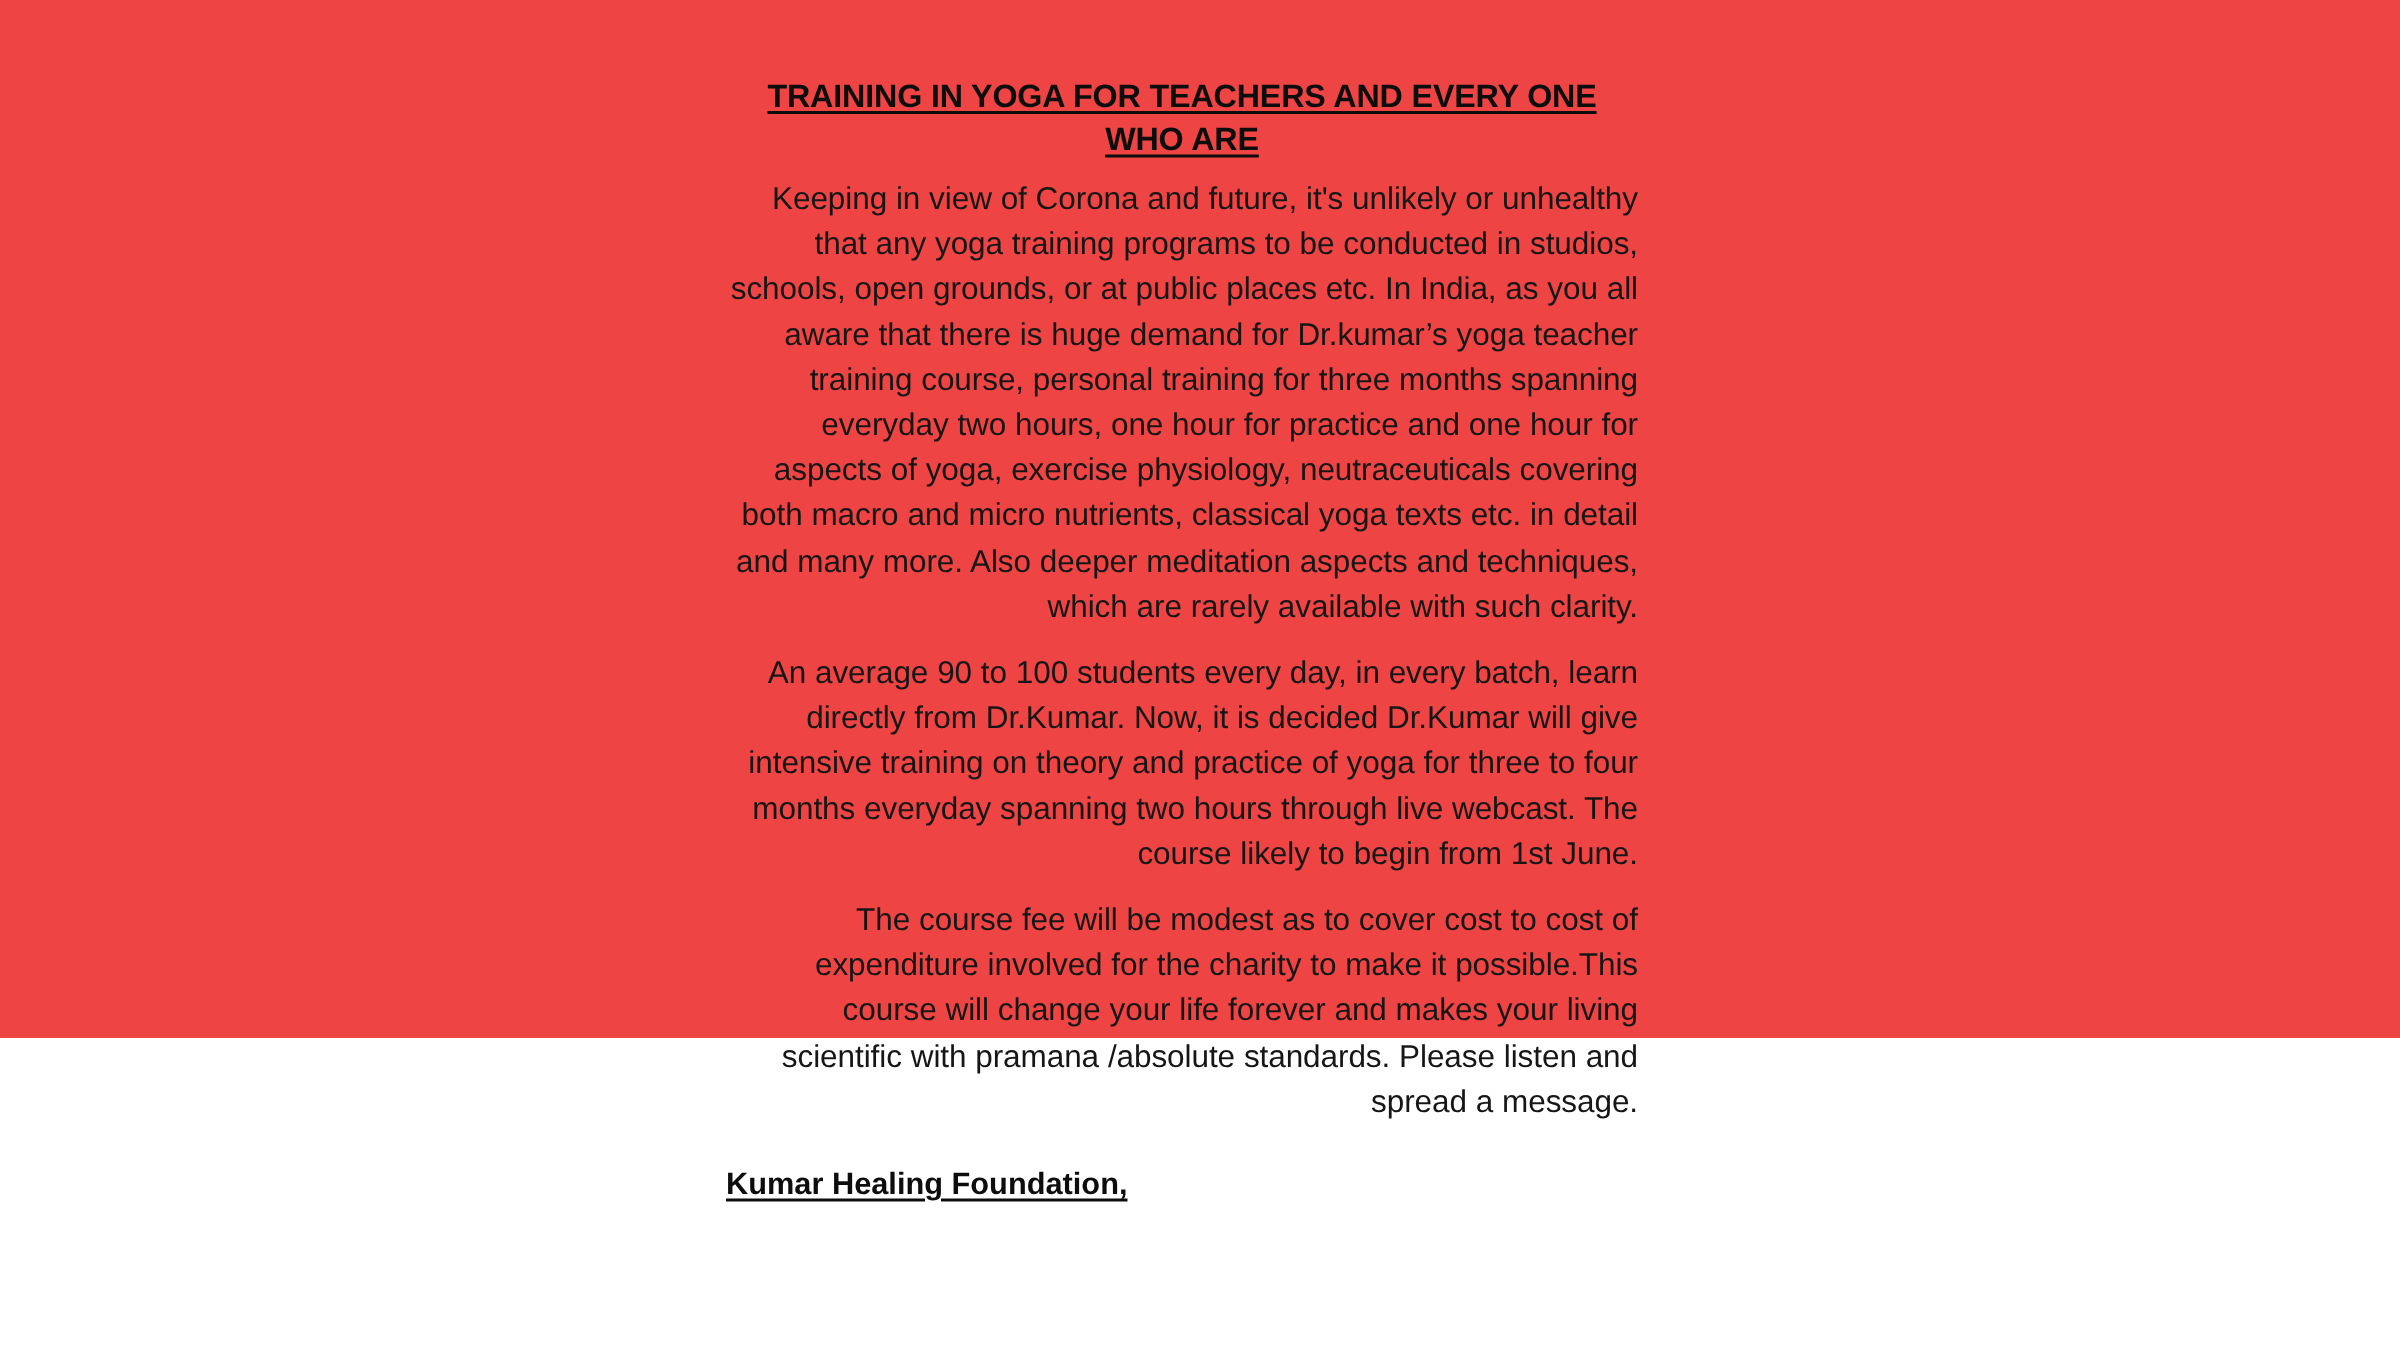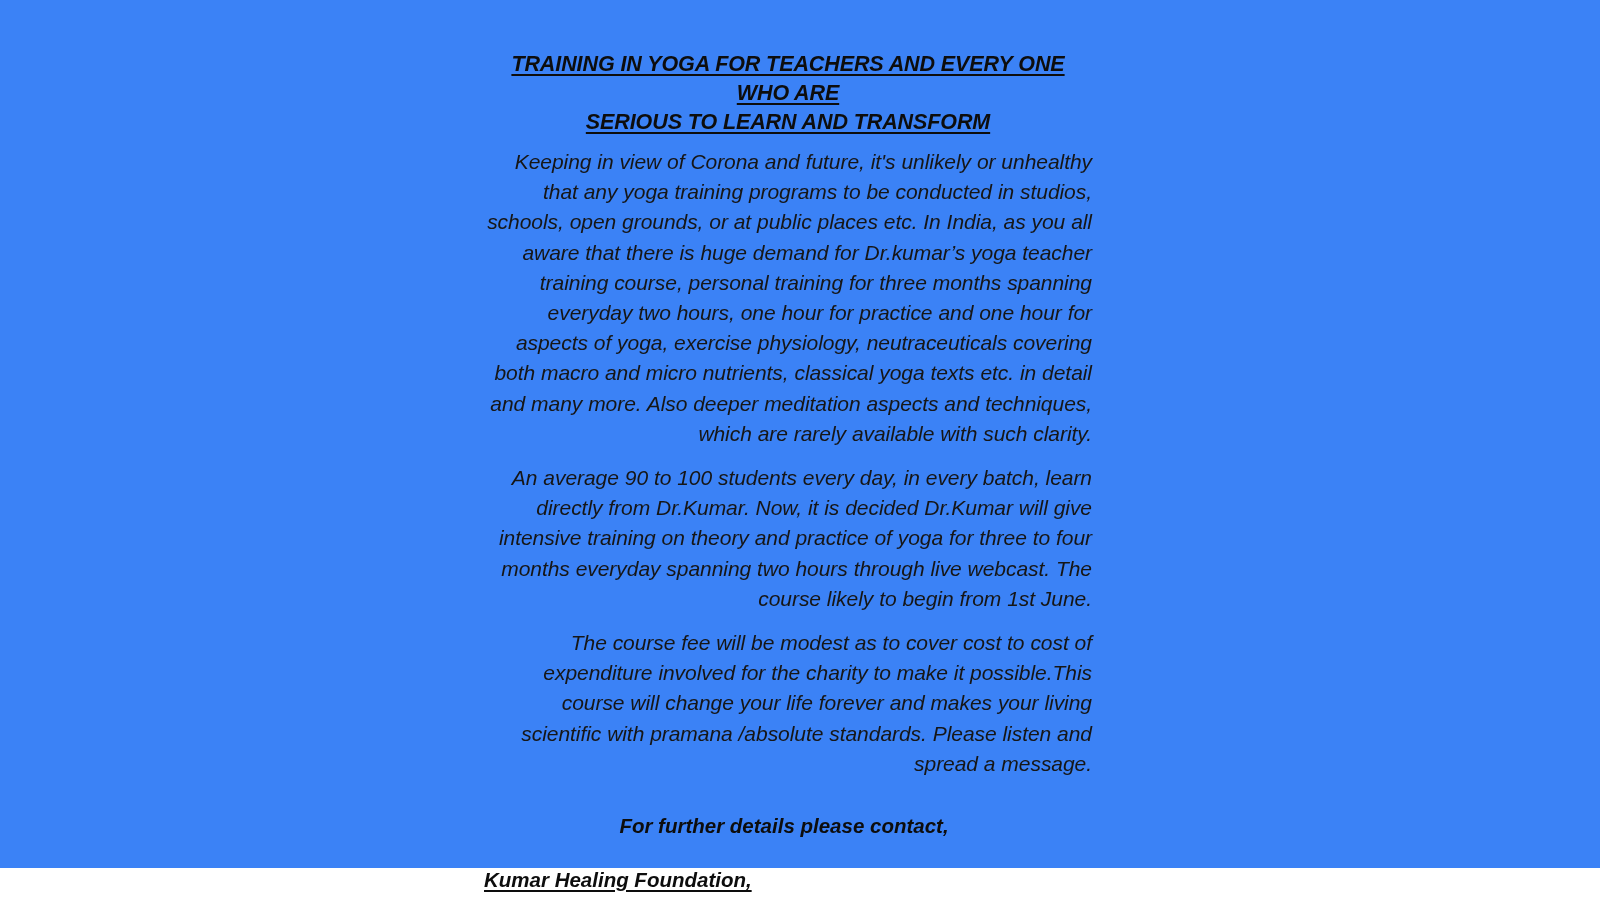--- a/index.html
+++ b/index.html
@@ -13,23 +13,22 @@
     height: 900px;
     overflow: hidden;
     font-family: "Liberation Sans", sans-serif;
     color: #161616;
     -webkit-font-smoothing: antialiased;
   }
 
   #page {
     position: relative;
     width: 1600px;
-    height: 868px;
-    background: #3b82f6;
-    font-style: italic;
+    height: 692px;
+    background: #ef4444;
   }
 
   
   #doc-body {
     position: absolute;
     left: 484px;
     top: 50px;
     width: 608px;
   }
 
@@ -87,28 +86,26 @@
 </style>
 </head>
 <body>
 
 <div id="page">
 
   <div id="doc-body">
 
     <h1 class="doc-title">
       <span class="tl">TRAINING IN YOGA FOR TEACHERS AND EVERY ONE WHO ARE</span><br>
-      <span class="tl">SERIOUS TO LEARN AND TRANSFORM</span>
     </h1>
 
     <p class="para first">Keeping in view of Corona and future, it's unlikely or unhealthy that any yoga training programs to be conducted in studios, schools, open grounds, or at public places etc. In India, as you all aware that there is huge demand for Dr.kumar’s yoga teacher training course, personal training for three months spanning everyday two hours, one hour for practice and one hour for aspects of yoga, exercise physiology, neutraceuticals covering both macro and micro nutrients, classical yoga texts etc. in detail and many more. Also deeper meditation aspects and techniques, which are rarely available with such clarity.</p>
 
     <p class="para p2">An average 90 to 100 students every day, in every batch, learn directly from Dr.Kumar. Now, it is decided Dr.Kumar will give intensive training on theory and practice of yoga for three to four months everyday spanning two hours through live webcast. The course likely to begin from 1st June.</p>
 
     <p class="para p3">The course fee will be modest as to cover cost to cost of expenditure involved for the charity to make it possible.This course will change your life forever and makes your living scientific with pramana /absolute standards. Please listen and spread a message.</p>
 
-    <p class="contact-head">For further details please contact,</p>
 
     <p class="org-name"><span>Kumar Healing Foundation,</span></p>
 
   </div>
 
 </div>
 
 </body></html>

